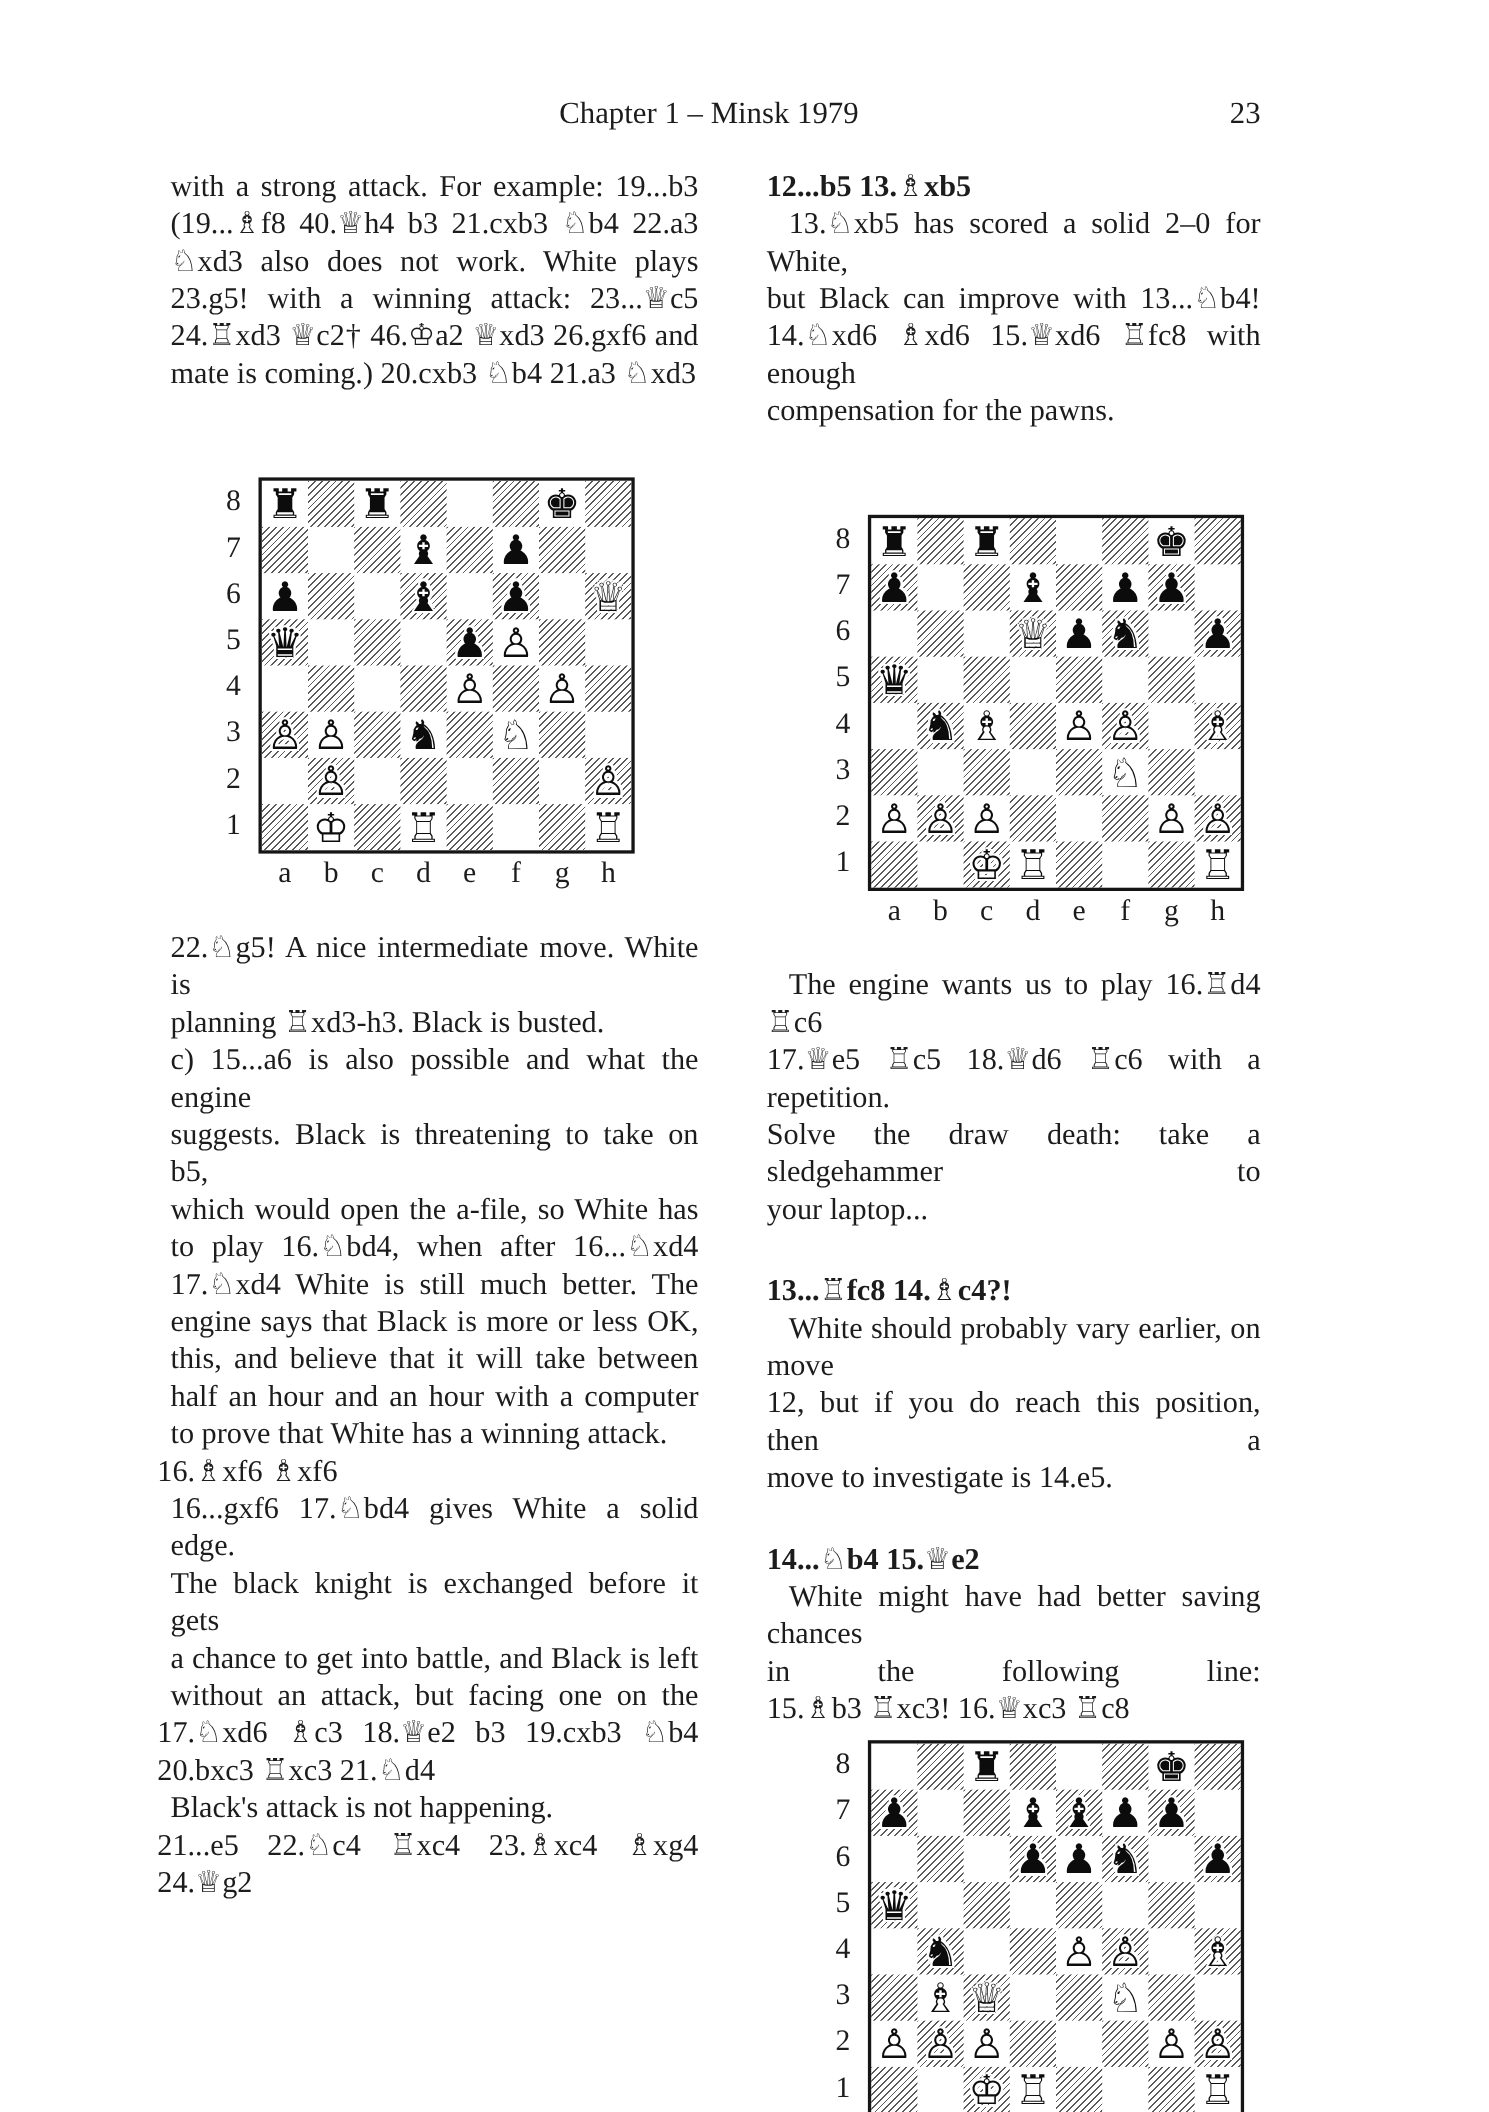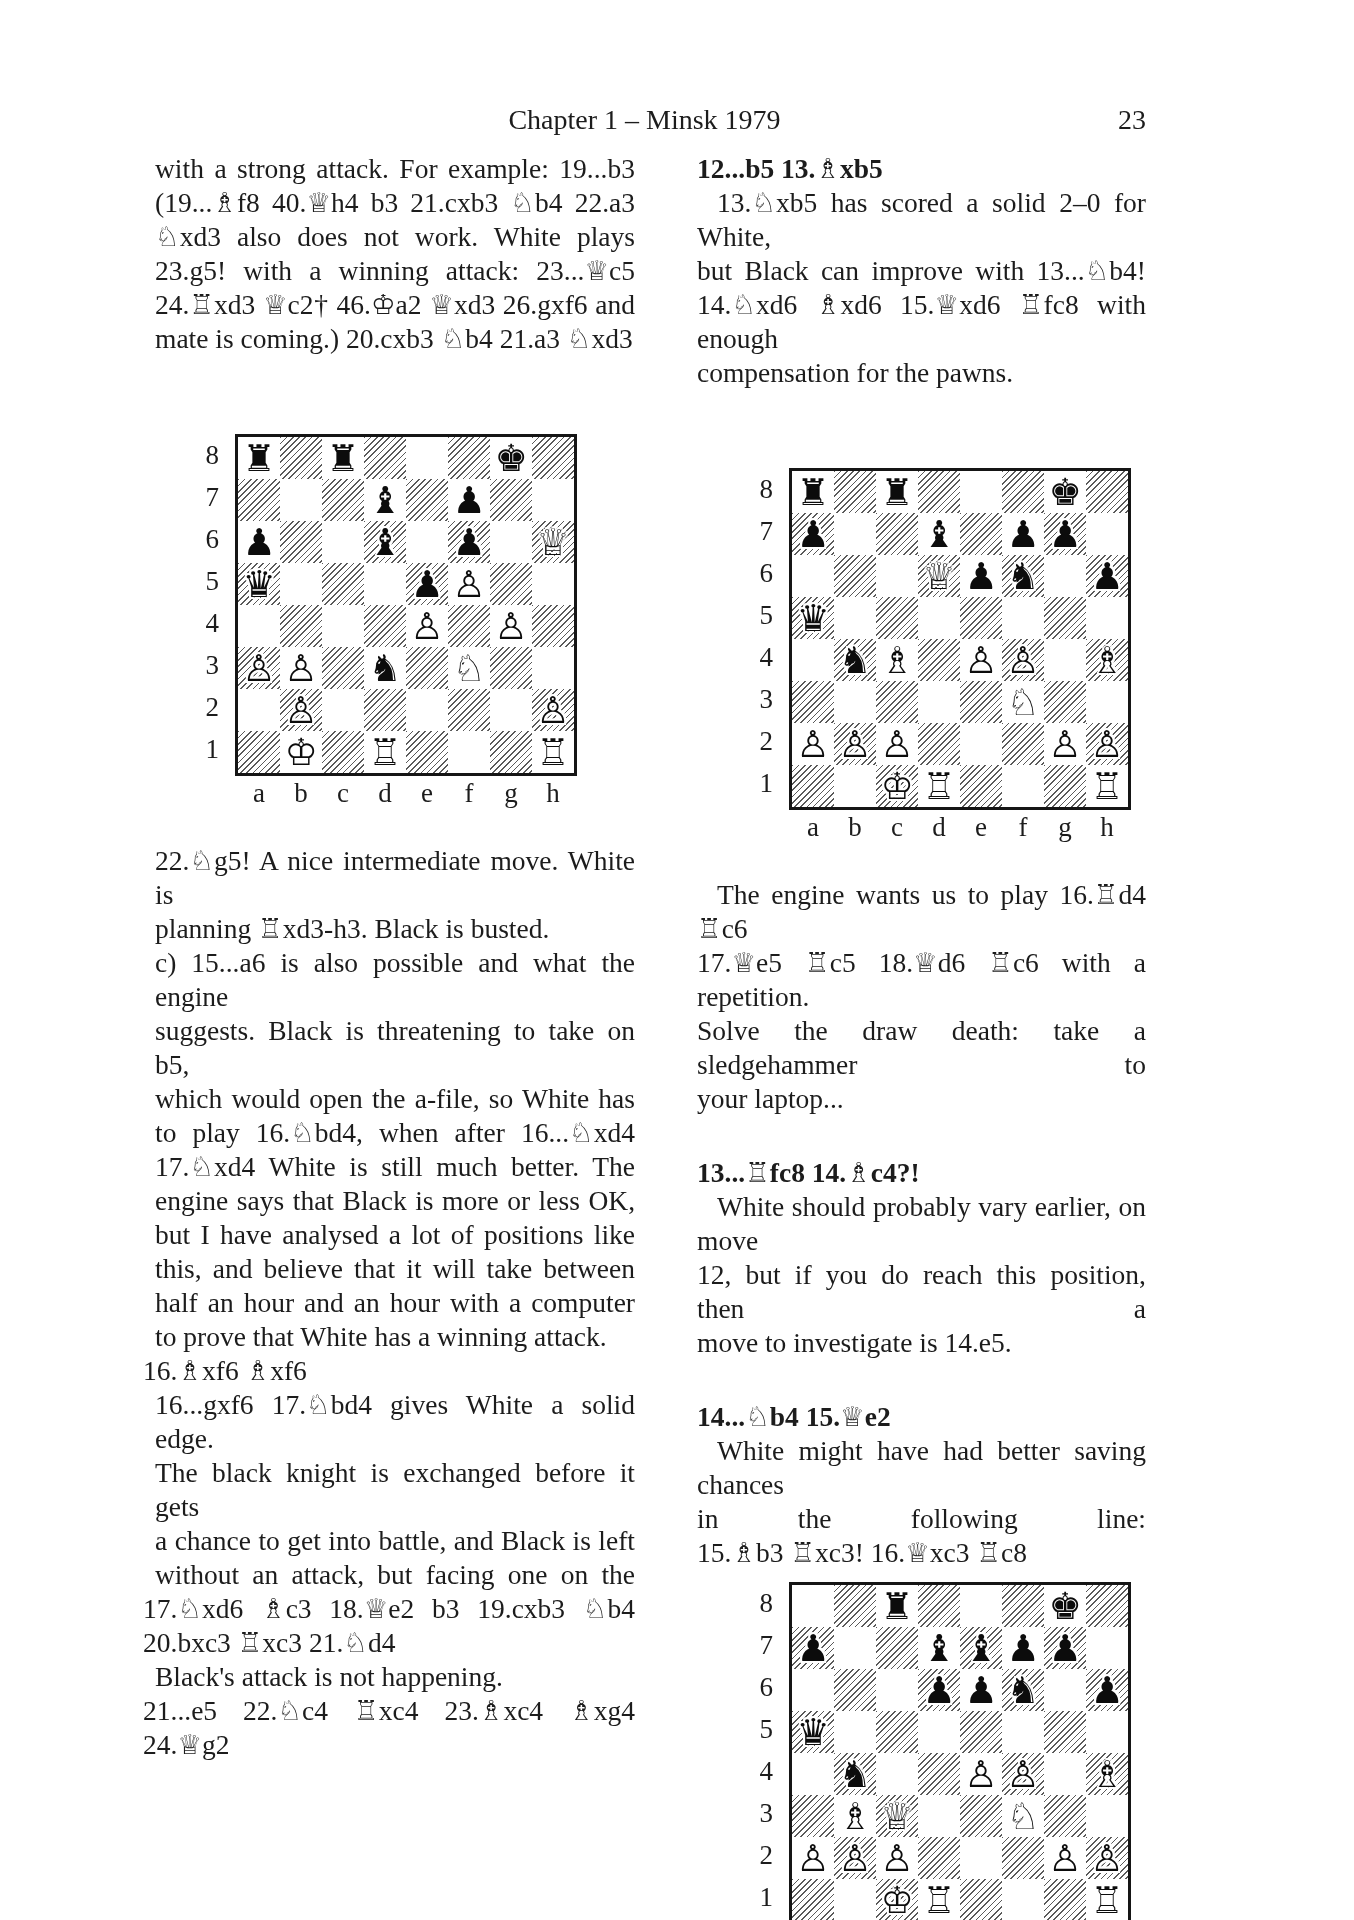--- a/index.html
+++ b/index.html
@@ -4,21 +4,21 @@
 <style>
   html, body { margin:0; padding:0; background:#ffffff; }
   body {
     width:1354px; height:1920px; position:relative;
     font-family:"Liberation Serif","DejaVu Serif",serif;
     color:#1c1c1c;
   }
   .page { position:relative; width:1354px; height:1920px; overflow:hidden; }
 
   .running-head {
-    position:absolute; top:104px; left:143px; width:1003px;
+    position:absolute; top:88px; left:143px; width:1003px;
     font-size:28px; line-height:32px;
   }
   .running-head .title { display:block; text-align:center; }
   .running-head .pagenum { position:absolute; right:0; top:0; }
 
   .col { position:absolute; top:152px; font-size:27.5px; line-height:34px; }
   .col-left  { left:143px; width:492px; }
   .col-right { left:697px; width:449px; }
 
   .block { margin:0; }
@@ -217,21 +217,20 @@
         <div class="line">22.♘g5! A nice intermediate move. White is</div>
         <div class="line last">planning ♖xd3-h3. Black is busted.</div>
       </div>
       <div class="block para inset">
         <div class="line">c) 15...a6 is also possible and what the engine</div>
         <div class="line">suggests. Black is threatening to take on b5,</div>
         <div class="line">which would open the a-file, so White has</div>
         <div class="line">to play 16.♘bd4, when after 16...♘xd4</div>
         <div class="line">17.♘xd4 White is still much better. The</div>
         <div class="line">engine says that Black is more or less OK,</div>
-        <div class="line">but I have analysed a lot of positions like</div>
         <div class="line">this, and believe that it will take between</div>
         <div class="line">half an hour and an hour with a computer</div>
         <div class="line last">to prove that White has a winning attack.</div>
       </div>
       <div class="block moves">
         <div class="line last">16.♗xf6 ♗xf6</div>
       </div>
       <div class="block para inset">
         <div class="line">16...gxf6 17.♘bd4 gives White a solid edge.</div>
         <div class="line">The black knight is exchanged before it gets</div>

